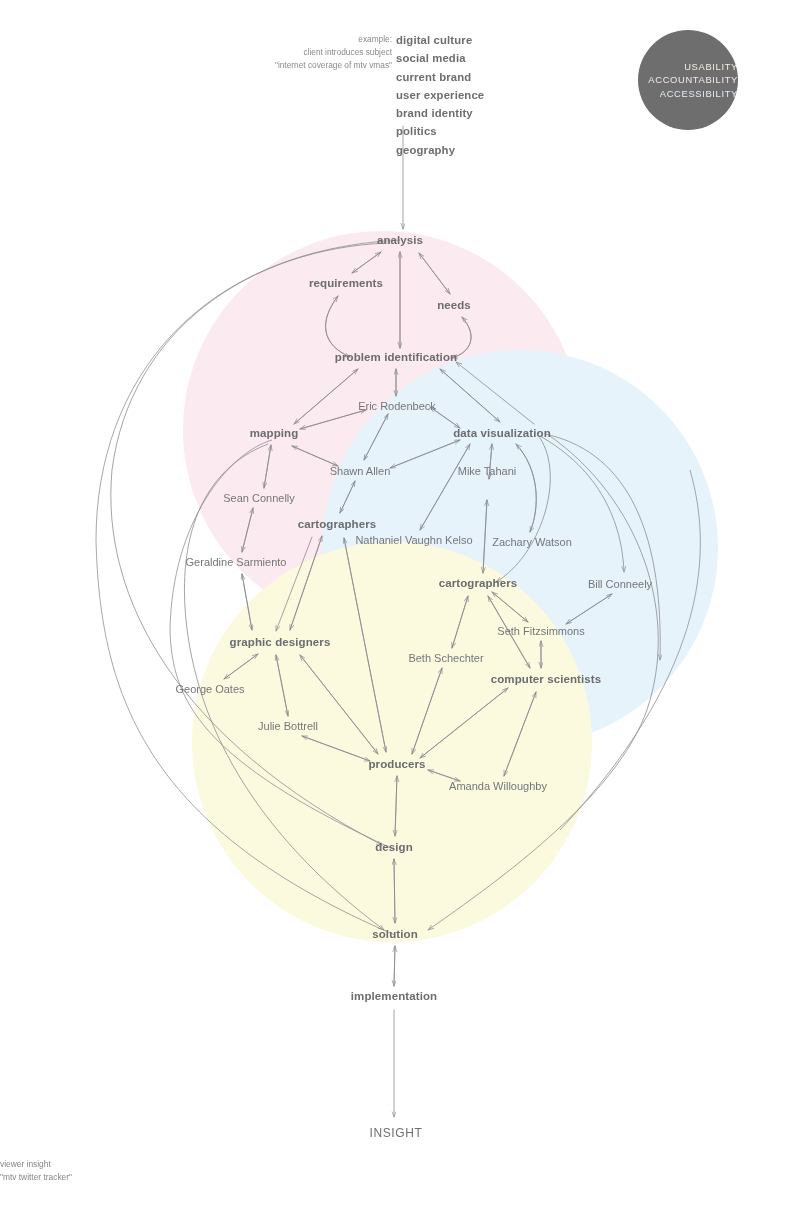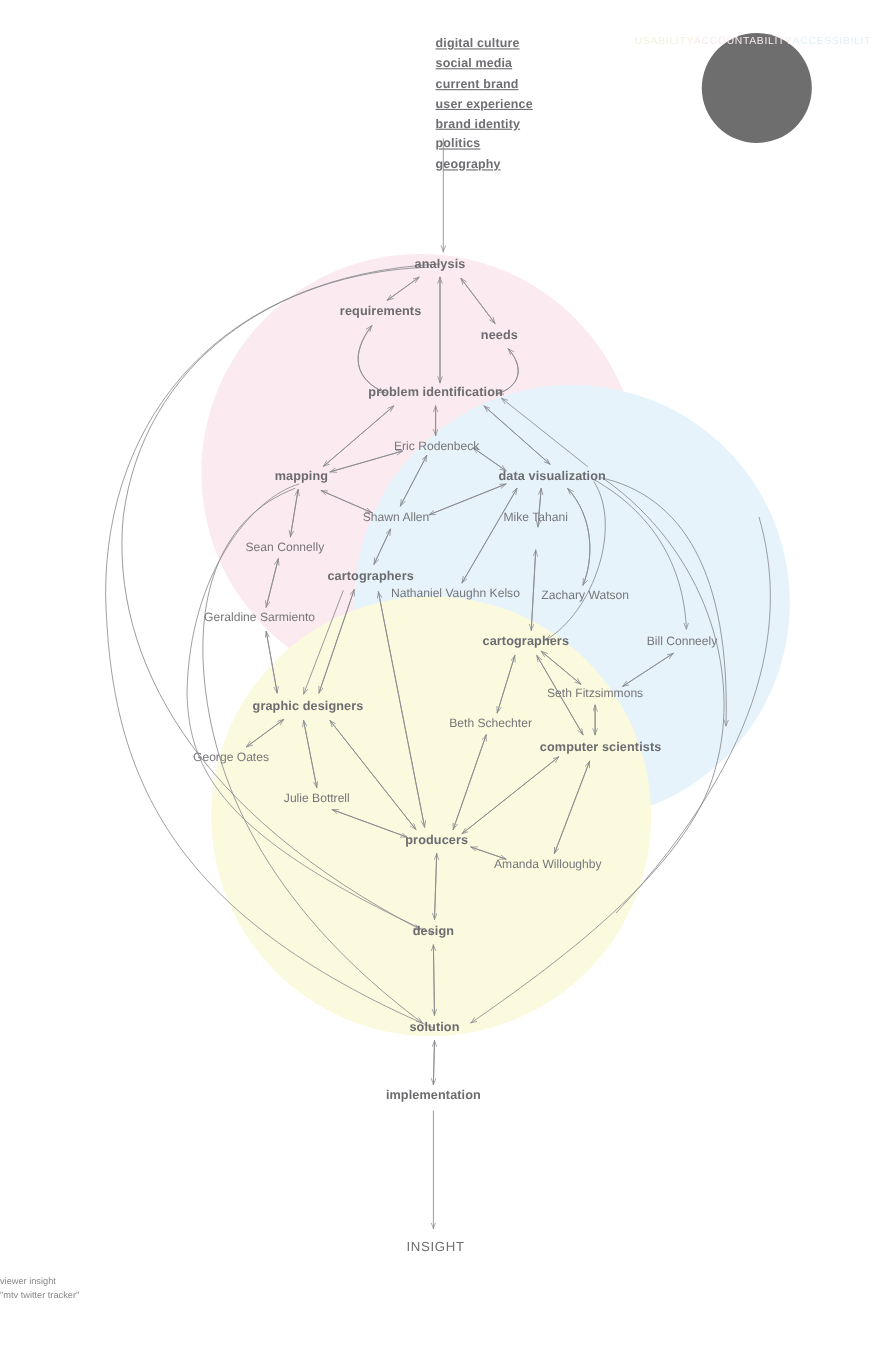--- a/index.html
+++ b/index.html
@@ -58,40 +58,39 @@
     color: #8a8a8d;
   }
   #topics-list {
     position: absolute;
     left: 0; top: 0;
     font-size: 11.3px;
     font-weight: bold;
     line-height: 1.62;
     color: #6e6e72;
     letter-spacing: .15px;
-    text-decoration: underline;
   }
   #top-text-wrap {
     position: absolute;
     left: 250px; top: 33px;
     width: 260px; height: 100px;
   }
   #topics-list { left: 146px; top: -2px; }
   #example-note { right: 118px; top: 0px; }
 
   
   #badge {
     position: absolute;
     left: 638px; top: 30px;
     width: 100px; height: 100px;
     border-radius: 50%;
     background: #6e6e6e;
     display: flex;
-    flex-direction: row;
-    align-items: flex-start;
+    flex-direction: column;
+    align-items: flex-end;
     justify-content: center;
     line-height: 1.45;
   }
   #badge div {
     font-size: 9.4px;
     letter-spacing: .65px;
     text-align: center;
   }
   .badge-usability { color: #f2f0de; }
   .badge-accountability { color: #f6e9ec; }
@@ -106,20 +105,25 @@
     line-height: 1.55;
     color: #86868a;
   }
 </style>
 </head>
 <body>
 
 <div id="page">
 
   <div id="top-text-wrap">
+    <div id="example-note">
+      <div>example:</div>
+      <div>client introduces subject</div>
+      <div>"internet coverage of mtv vmas"</div>
+    </div>
     <div id="topics-list">
       <div>digital culture</div>
       <div>social media</div>
       <div>current brand</div>
       <div>user experience</div>
       <div>brand identity</div>
       <div>politics</div>
       <div>geography</div>
     </div>
   </div>

